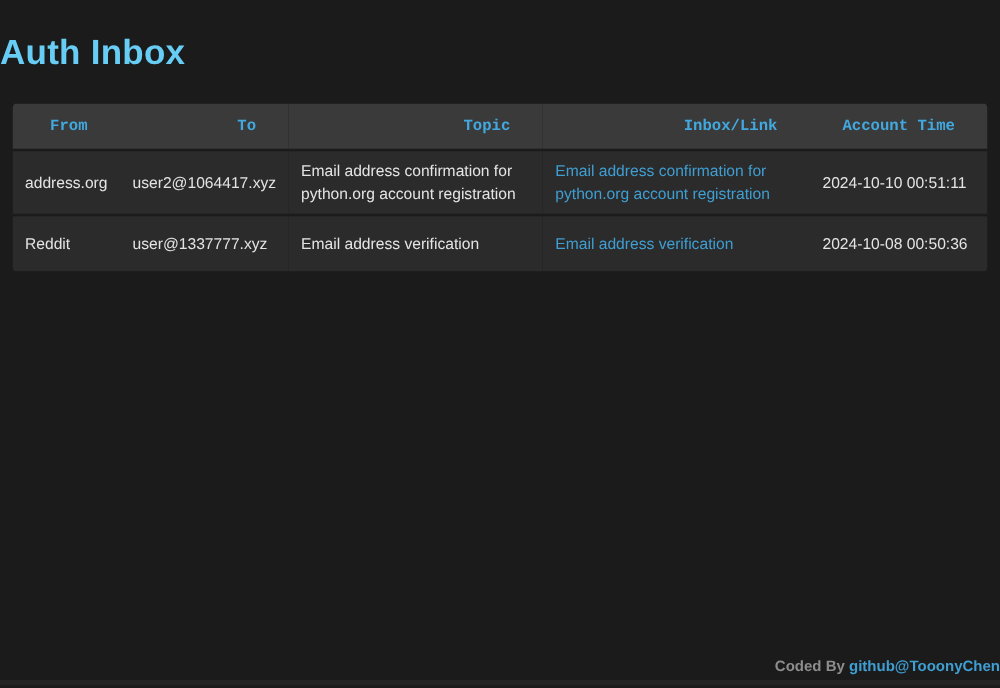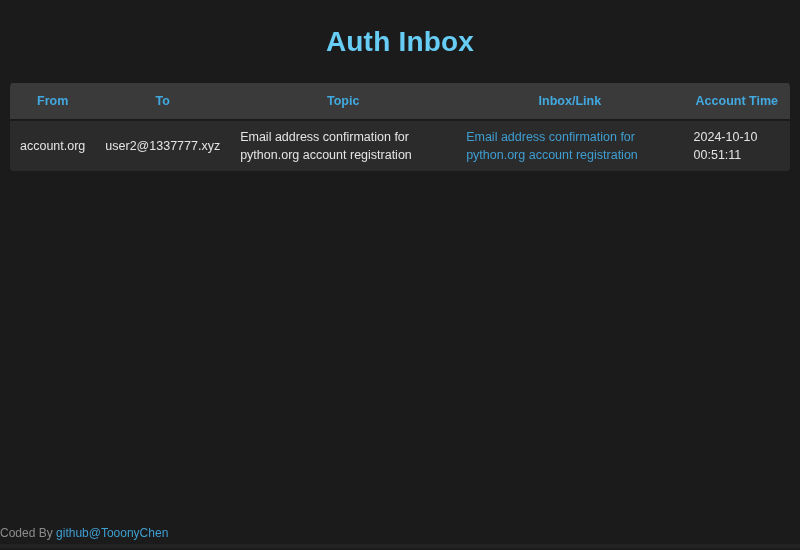--- a/index.html
+++ b/index.html
@@ -17,21 +17,20 @@
   html,body{width:800px;height:550px;overflow:hidden;}
   body{
     background:var(--page-bg);
     font-family:"Liberation Sans","DejaVu Sans",sans-serif;
     color:var(--body-text);
     display:flex;
     flex-direction:column;
   }
   h1.page-title{
     margin-top:26px;
-    text-align:center;
     font-size:28px;
     font-weight:700;
     color:var(--title-blue);
     letter-spacing:.2px;
   }
   .table-wrap{
     margin:23px 10px 0 10px;
     border-radius:6px;
     overflow:hidden;
   }
@@ -43,41 +42,43 @@
   }
   col.c-from{width:9.6%;}
   col.c-to{width:15.7%;}
   col.c-topic{width:30.8%;}
   col.c-code{width:31.0%;}
   col.c-time{width:12.9%;}
   thead th{
     background:var(--header-bg);
     color:var(--header-blue);
     font-weight:700;
-    text-align:center;
-    padding:11px 12px;
+    text-align:right;
+    padding:11px 26px;
     white-space:nowrap;
+    font-family:Liberation Mono, monospace;
   }
   tbody td{
     background:var(--row-bg);
     padding:7px 10px;
     vertical-align:middle;
     line-height:1.45;
     height:44px;
   }
   a.link{
     color:var(--link-blue);
     text-decoration:none;
   }
   footer.page-footer{
     margin-top:auto;
-    text-align:left;
+    text-align:right;
     font-size:12px;
     color:var(--muted-text);
     padding-bottom:2px;
+    font-weight:bold;
   }
   footer.page-footer .footer-text{display:inline-block;margin-bottom:4px;}
   .bottom-strip{
     height:4px;
     width:100%;
     background:var(--bottom-strip);
   }
 </style>
 </head>
 <body>
@@ -97,25 +98,32 @@
       <tr>
         <th>From</th>
         <th>To</th>
         <th>Topic</th>
         <th>Inbox/Link</th>
         <th>Account Time</th>
       </tr>
     </thead>
     <tbody>
         <tr>
-          <td>account.org</td>
-          <td>user2@1337777.xyz</td>
+          <td>address.org</td>
+          <td>user2@1064417.xyz</td>
           <td>Email address confirmation for python.org account registration</td>
           <td><a href="#" class="link">Email address confirmation for python.org account registration</a></td>
           <td>2024-10-10 00:51:11</td>
+        </tr>
+        <tr>
+          <td>Reddit</td>
+          <td>user@1337777.xyz</td>
+          <td>Email address verification</td>
+          <td><a href="#" class="link">Email address verification</a></td>
+          <td>2024-10-08 00:50:36</td>
         </tr>
       </tbody>
   </table>
 </div>
 
 <footer class="page-footer">
   <span class="footer-text"><span>Coded By </span><a href="#" class="link">github@TooonyChen</a></span>
   <div class="bottom-strip"></div>
 </footer>
 

